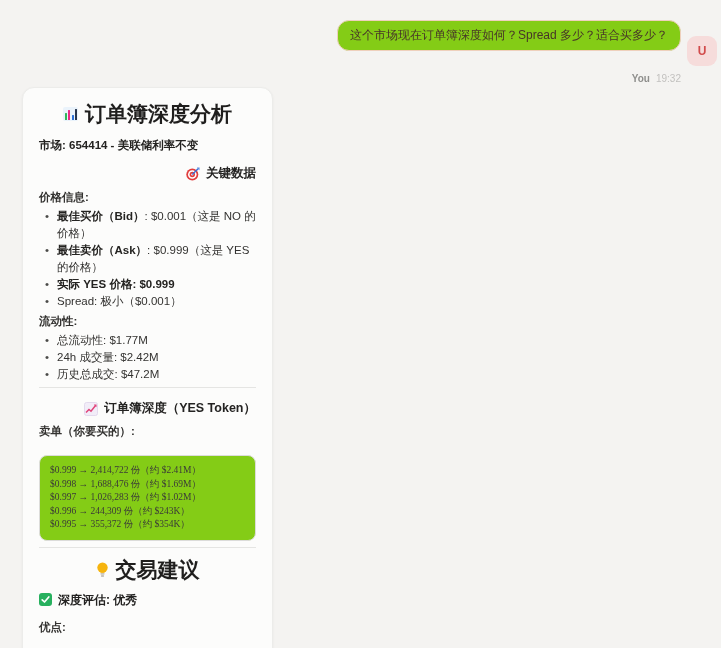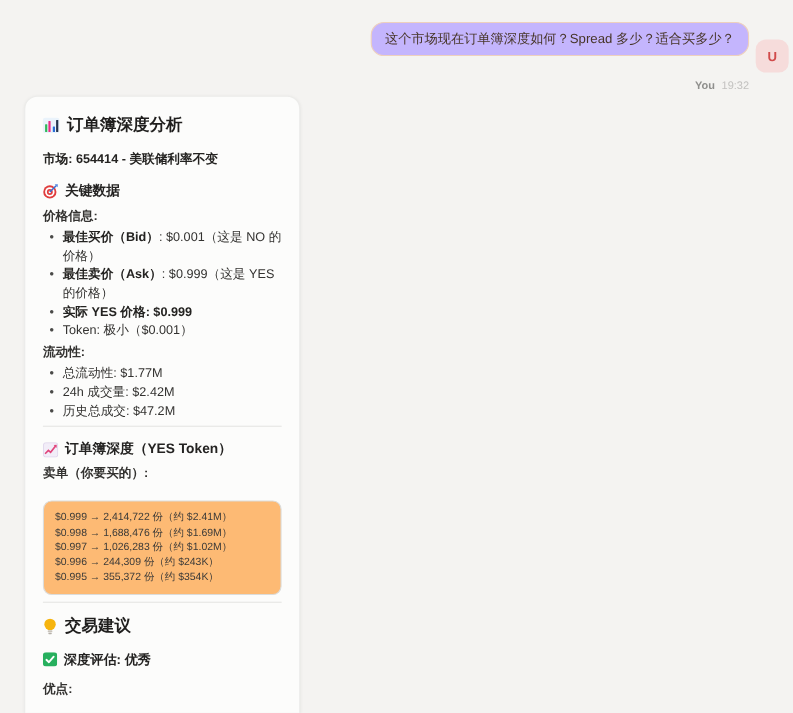--- a/index.html
+++ b/index.html
@@ -5,57 +5,57 @@
   html,body{margin:0;padding:0;}
   body{
     width:721px;height:648px;overflow:hidden;position:relative;
     background:#f4f3f1;
     font-family:"Liberation Sans","DejaVu Sans",sans-serif;
     -webkit-font-smoothing:antialiased;
   }
   
   .msg-group{position:absolute;top:20px;right:40px;text-align:right;}
   .bubble{
-    display:inline-block;background:#c4b5fd;border:1px solid #eed0bd;
+    display:inline-block;background:#84cc16;border:1px solid #eed0bd;
     border-radius:12px;padding:7px 12px;font-size:12px;color:#473528;
     line-height:15px;white-space:nowrap;
   }
   .msg-meta{margin-top:22px;font-size:10px;color:#9a9a98;}
   .msg-meta .sender{font-weight:bold;color:#8f8f8d;}
   .msg-meta .time{color:#c2c1bf;margin-left:6px;}
   .avatar{
     position:absolute;top:36px;right:4px;width:30px;height:30px;
     background:#f6dcdb;border-radius:9px;display:flex;align-items:center;
     justify-content:center;font-size:12px;font-weight:bold;color:#d14b4b;
   }
   
   .card{
     position:absolute;left:22px;top:87px;width:251px;height:700px;
     box-sizing:border-box;background:#fcfcfb;border:1px solid #ececea;
     border-radius:12px;box-shadow:0 1px 3px rgba(0,0,0,.05);
     padding:16px;color:#333230;overflow:hidden;
   }
-  .h2{display:flex;align-items:center;gap:7px;font-size:15px;line-height:20px;
-      font-weight:bold;color:#1f1e1d;margin:0 0 14px 0;}
+  .h2{display:flex;align-items:center;gap:7px;font-size:21px;line-height:20px;
+      font-weight:bold;color:#1f1e1d;margin:0 0 14px 0;justify-content:center;}
   .h2.advice{margin:0 0 12px 0;}
   .h3{display:flex;align-items:center;gap:6px;font-size:12.5px;line-height:17px;
-      font-weight:bold;color:#242322;margin:0 0 8px 0;}
+      font-weight:bold;color:#242322;margin:0 0 8px 0;justify-content:flex-end;}
   .h3.ob{margin-bottom:7px;}
   .line{font-size:11.5px;line-height:15px;margin:0 0 3px 0;}
   .market-line{margin-bottom:12px;font-weight:bold;}
   .lbl{font-weight:bold;}
   .blist{list-style:none;margin:0 0 4px 0;padding:0 0 0 6px;}
   .blist li{font-size:11.5px;line-height:17px;padding-left:12px;position:relative;}
   .blist li::before{content:"•";position:absolute;left:0;top:0;color:#4a4a48;}
   hr.sep{border:none;border-top:1px solid #e5e5e3;margin:4px 0 12px 0;}
   hr.sep2{border:none;border-top:1px solid #e5e5e3;margin:6px 0 12px 0;}
   .codeblock{
-    box-sizing:border-box;width:100%;margin:6px 0 5px 0;background:#fdba74;
+    box-sizing:border-box;width:100%;margin:6px 0 5px 0;background:#84cc16;
     border:1px solid #dcdcda;border-radius:8px;padding:8px 10px;
-    font-family:Liberation Sans, sans-serif;
+    font-family:Liberation Serif, serif;
     font-size:9.5px;line-height:13.5px;color:#3b3a38;white-space:pre;
   }
   .total-line{font-weight:bold;margin-bottom:6px;}
   .assess-line{display:flex;align-items:center;gap:6px;font-size:12px;
       font-weight:bold;line-height:16px;margin:0 0 12px 0;color:#242322;}
   .pros-lbl{margin:0 0 4px 0;}
   b,strong{color:#242321;}
   
   .ico{display:inline-flex;flex:0 0 auto;}
   .barchart{width:15px;height:14px;align-items:flex-end;gap:1.5px;
@@ -108,21 +108,21 @@
       </svg>
     </span>
     <span>关键数据</span>
   </div>
 
   <p class="line lbl">价格信息:</p>
   <ul class="blist">
     <li><strong>最佳买价（Bid）</strong><span>: $0.001（这是 NO 的价格）</span></li>
     <li><strong>最佳卖价（Ask）</strong><span>: $0.999（这是 YES 的价格）</span></li>
     <li><strong>实际 YES 价格: $0.999</strong><span></span></li>
-    <li><strong></strong><span>Token: 极小（$0.001）</span></li>
+    <li><strong></strong><span>Spread: 极小（$0.001）</span></li>
   </ul>
 
   <p class="line lbl">流动性:</p>
   <ul class="blist">
     <li><span>总流动性: $1.77M</span></li>
     <li><span>24h 成交量: $2.42M</span></li>
     <li><span>历史总成交: $47.2M</span></li>
   </ul>
 
   <hr class="sep">

